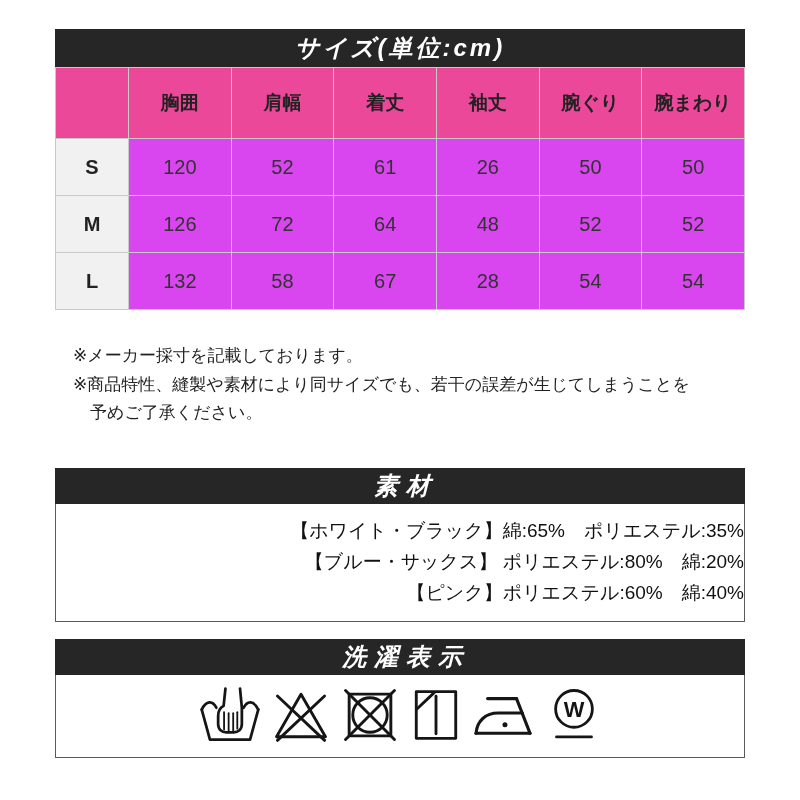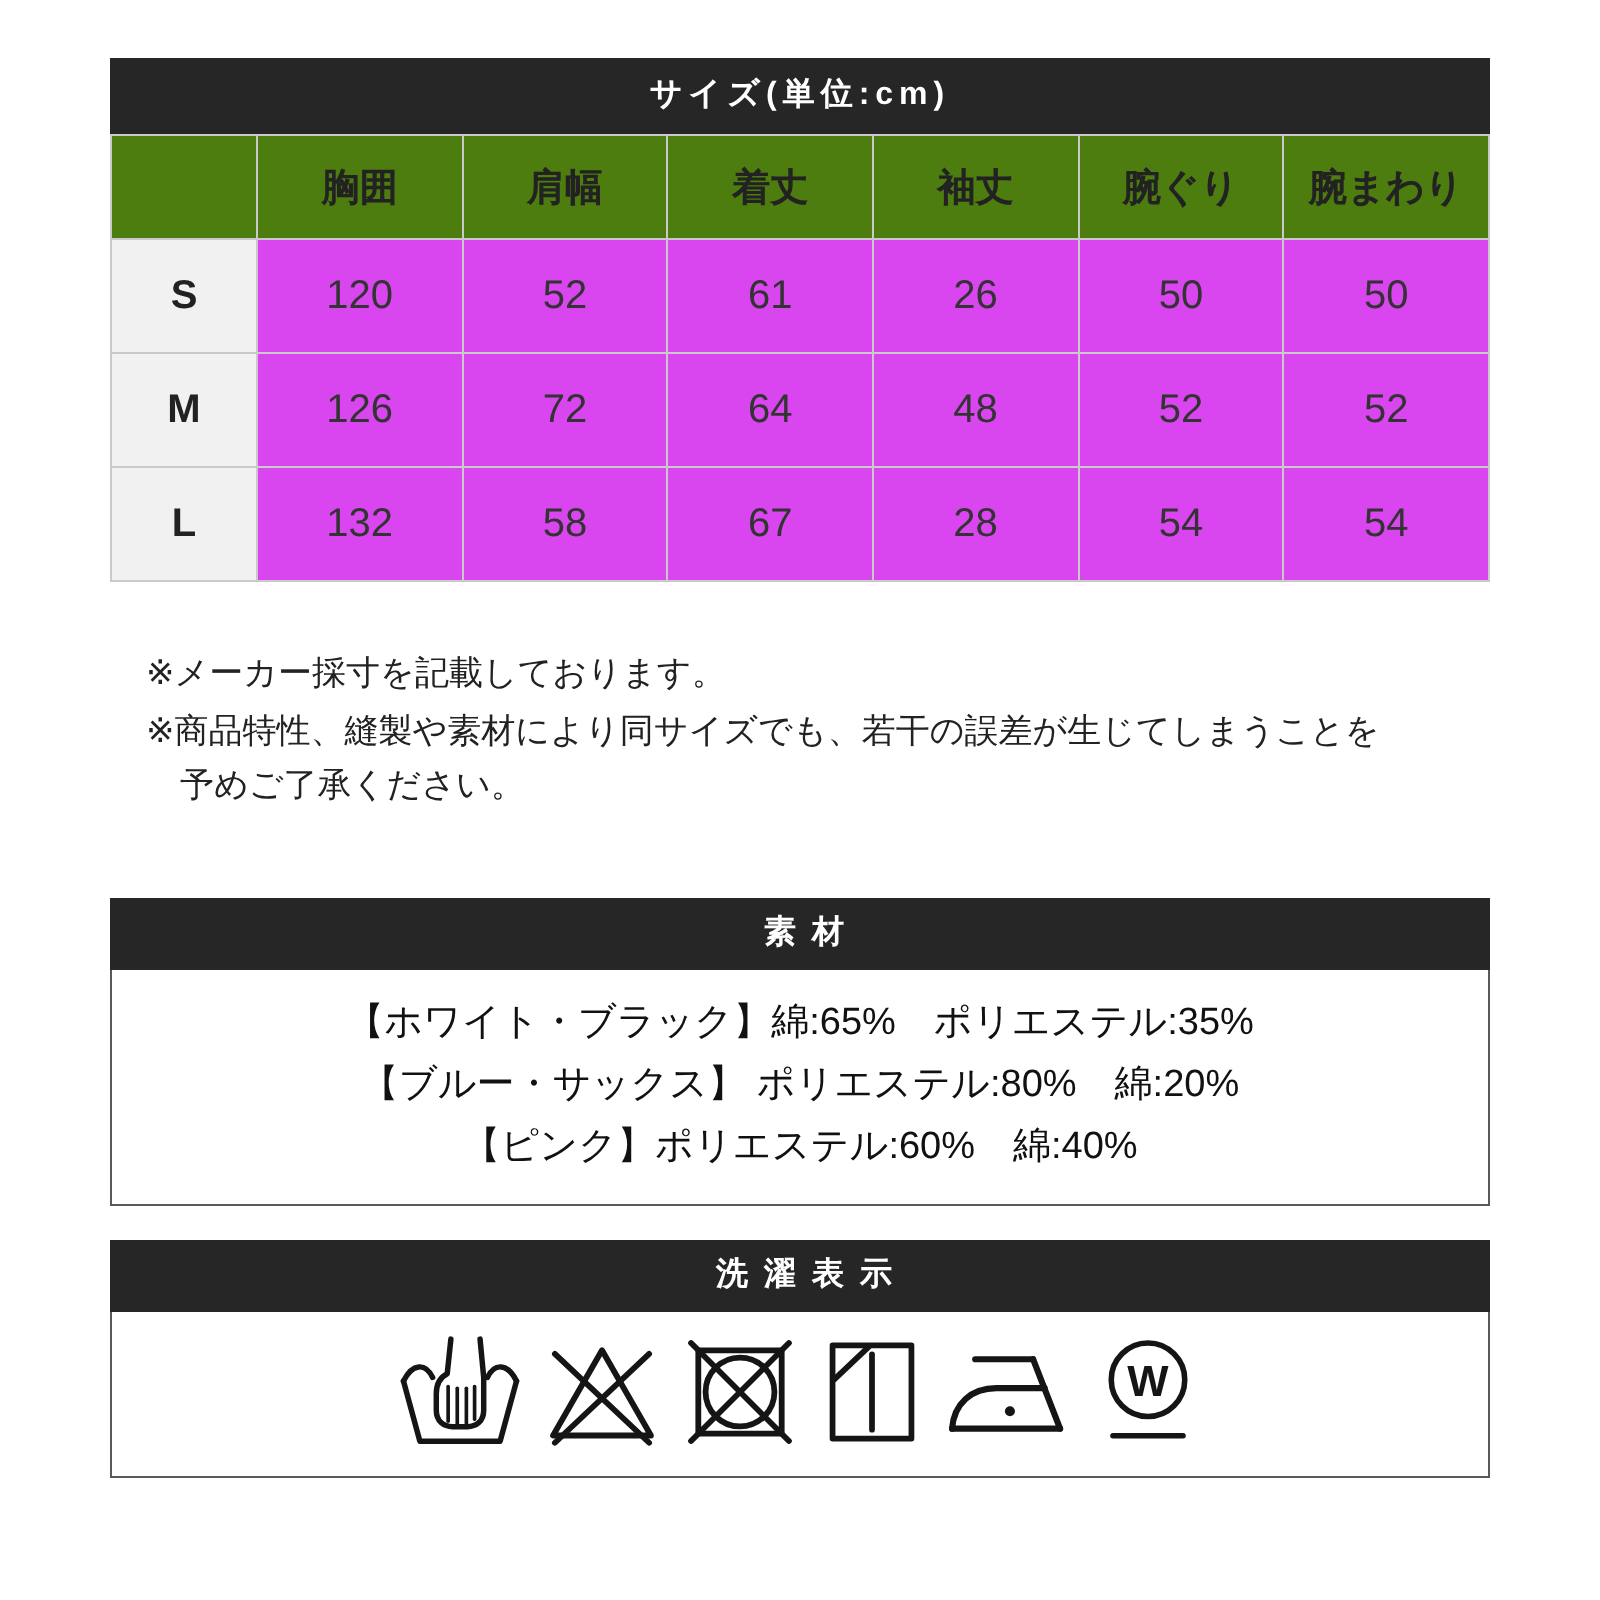--- a/index.html
+++ b/index.html
@@ -8,51 +8,51 @@
     width:800px; height:800px; overflow:hidden;
     font-family:"Liberation Sans","DejaVu Sans",sans-serif;
     color:#222;
   }
   .page { width:690px; margin:29px auto 0; }
 
   
   .bar {
     background:#262626; color:#ffffff;
     font-weight:bold; text-align:center;
-    font-size:16px; letter-spacing:3px;
-    height:38px; line-height:38px;
+    font-size:24px; letter-spacing:3px;
+    height:38px; line-height:38px;font-style:italic;
   }
   .bar.small { height:36px; line-height:36px; letter-spacing:8px; }
 
   
   table.size-table { width:100%; border-collapse:collapse; table-layout:fixed; }
   table.size-table th, table.size-table td {
     border:1px solid #c9c9c9; text-align:center; vertical-align:middle;
   }
   table.size-table thead th {
-    height:52px; background:#4d7c0f; font-size:19px; font-weight:bold; color:#222;
+    height:71px; background:#ec4899; font-size:19px; font-weight:bold; color:#222;
   }
   table.size-table tbody th {
     height:57px; background:#f1f1f1; font-size:20px; font-weight:bold; color:#222;
   }
   table.size-table tbody td {
     height:57px; background:#d946ef; font-size:20px; font-weight:normal; color:#333;
   }
 
   
   .notes { margin:33px 0 0 18px; font-size:17px; line-height:26px; color:#222; }
   .notes p { margin:0; }
   .notes p + p { margin-top:3px; }
   .notes .indent { padding-left:17px;font-family:Liberation Mono, monospace; }
 
   
   .boxed { border:1px solid #5a5a5a; background:#ffffff; }
   .boxed .bar { margin:-1px -1px 0 -1px; width:calc(100% + 2px);padding-left:12px; }
   .material-box { margin-top:41px; }
-  .material-content { padding:11px 0 13px; text-align:center; }
+  .material-content { padding:11px 0 13px; text-align:right; }
   .material-content p { font-size:19px; line-height:31px; color:#111; }
 
   .laundry-box { margin-top:17px; }
   .laundry-content {
     display:flex; justify-content:center; align-items:center;
     gap:11px; padding:12px 0 14px; height:82px;
   }
   .laundry-content .icon { display:inline-flex; }
   .laundry-content svg { display:block; }
 </style>

